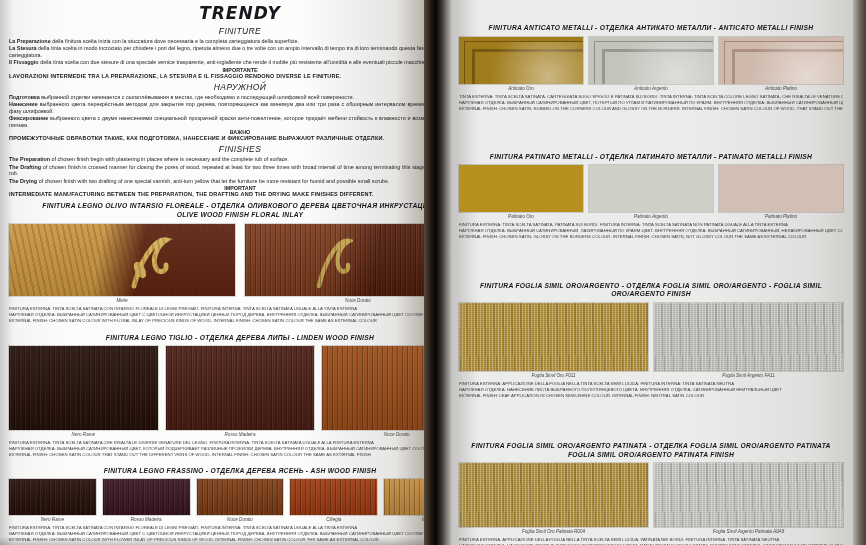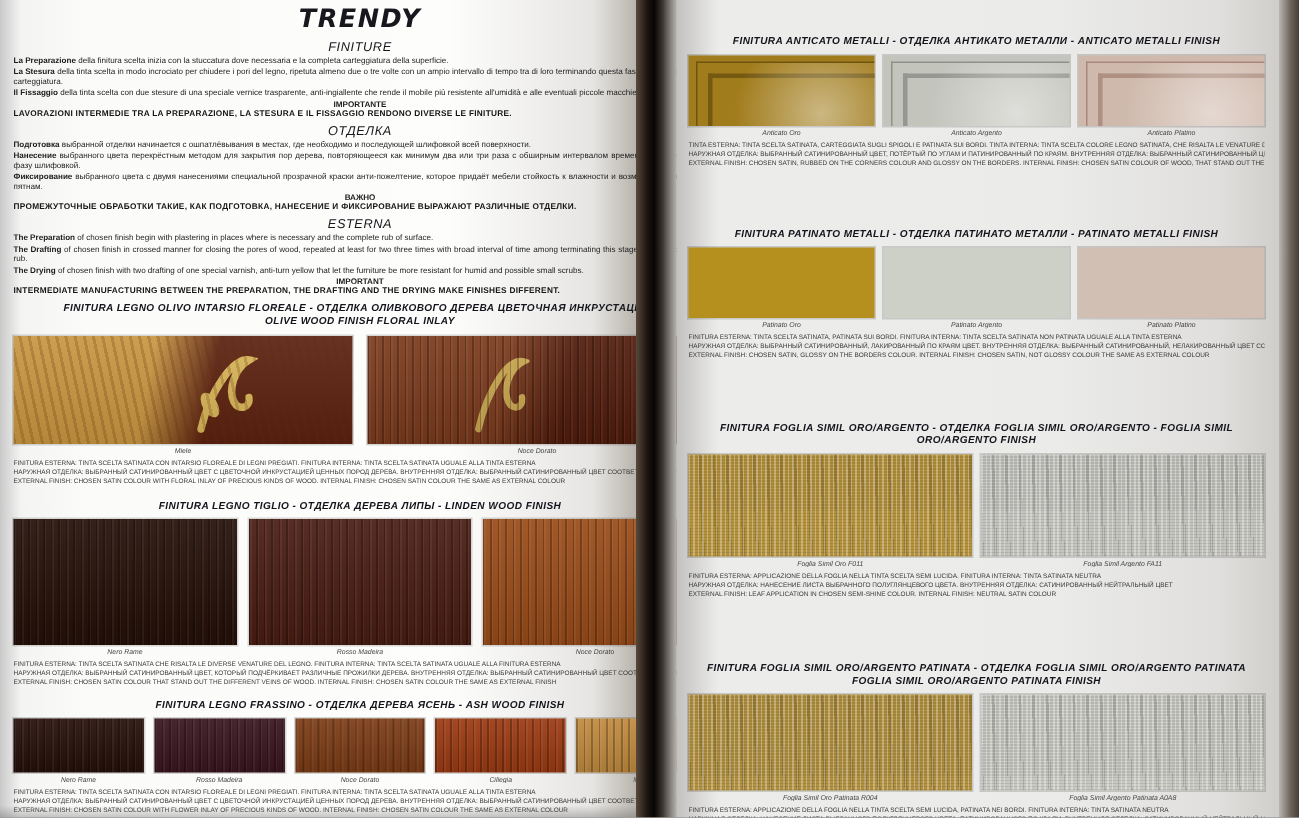--- a/index.html
+++ b/index.html
@@ -110,30 +110,30 @@
     <div>
       <div class="h-big">FINITURE</div>
       <p class="body-text"><b>La Preparazione</b> <span>della finitura scelta inizia con la stuccatura dove necessaria e la completa carteggiatura della superficie.</span></p>
       <p class="body-text"><b>La Stesura</b> <span>della tinta scelta in modo incrociato per chiudere i pori del legno, ripetuta almeno due o tre volte con un ampio intervallo di tempo tra di loro terminando questa fase con una completa carteggiatura.</span></p>
       <p class="body-text"><b>Il Fissaggio</b> <span>della tinta scelta con due stesure di una speciale vernice trasparente, anti-ingiallente che rende il mobile più resistente all'umidità e alle eventuali piccole macchie.</span></p>
       <div class="imp-label">IMPORTANTE</div>
       <div class="imp-line">LAVORAZIONI INTERMEDIE TRA LA PREPARAZIONE, LA STESURA E IL FISSAGGIO  RENDONO DIVERSE LE FINITURE.</div>
     </div>
 
     <div>
-      <div class="h-big">ОТДЕЛКА</div>
+      <div class="h-big">НАРУЖНОЙ</div>
       <p class="body-text"><b>Подготовка</b> <span>выбранной отделки начинается с ошпатлёвывания в местах, где необходимо и последующей шлифовкой всей поверхности.</span></p>
       <p class="body-text"><b>Нанесение</b> <span>выбранного цвета перекрёстным методом для закрытия пор дерева, повторяющееся как минимум два или три раза с обширным интервалом времени, заканчивая эту фазу шлифовкой.</span></p>
       <p class="body-text"><b>Фиксирование</b> <span>выбранного цвета с двумя нанесениями специальной прозрачной краски анти-пожелтение, которое придаёт мебели стойкость к влажности и возможным маленьким пятнам.</span></p>
       <div class="imp-label">ВАЖНО</div>
       <div class="imp-line">ПРОМЕЖУТОЧНЫЕ ОБРАБОТКИ ТАКИЕ, КАК ПОДГОТОВКА, НАНЕСЕНИЕ И ФИКСИРОВАНИЕ ВЫРАЖАЮТ РАЗЛИЧНЫЕ ОТДЕЛКИ.</div>
     </div>
 
     <div>
-      <div class="h-big">ESTERNA</div>
+      <div class="h-big">FINISHES</div>
       <p class="body-text"><b>The Preparation</b> <span>of chosen finish begin with plastering in places where is necessary and the complete rub of surface.</span></p>
       <p class="body-text"><b>The Drafting</b> <span>of chosen finish in crossed manner for closing the pores of wood, repeated at least for two three times with broad interval of time among terminating this stage with one complete rub.</span></p>
       <p class="body-text"><b>The Drying</b> <span>of chosen finish with two drafting of one special varnish, anti-turn yellow that let the furniture be more resistant for humid and possible small scrubs.</span></p>
       <div class="imp-label">IMPORTANT</div>
       <div class="imp-line">INTERMEDIATE MANUFACTURING BETWEEN THE PREPARATION, THE DRAFTING AND THE DRYING MAKE FINISHES DIFFERENT.</div>
     </div>
 
     <div class="sec-olive">
       <div class="sec-header">
         <div>FINITURA LEGNO OLIVO INTARSIO FLOREALE - ОТДЕЛКА ОЛИВКОВОГО ДЕРЕВА ЦВЕТОЧНАЯ ИНКРУСТАЦИЯ -</div>

